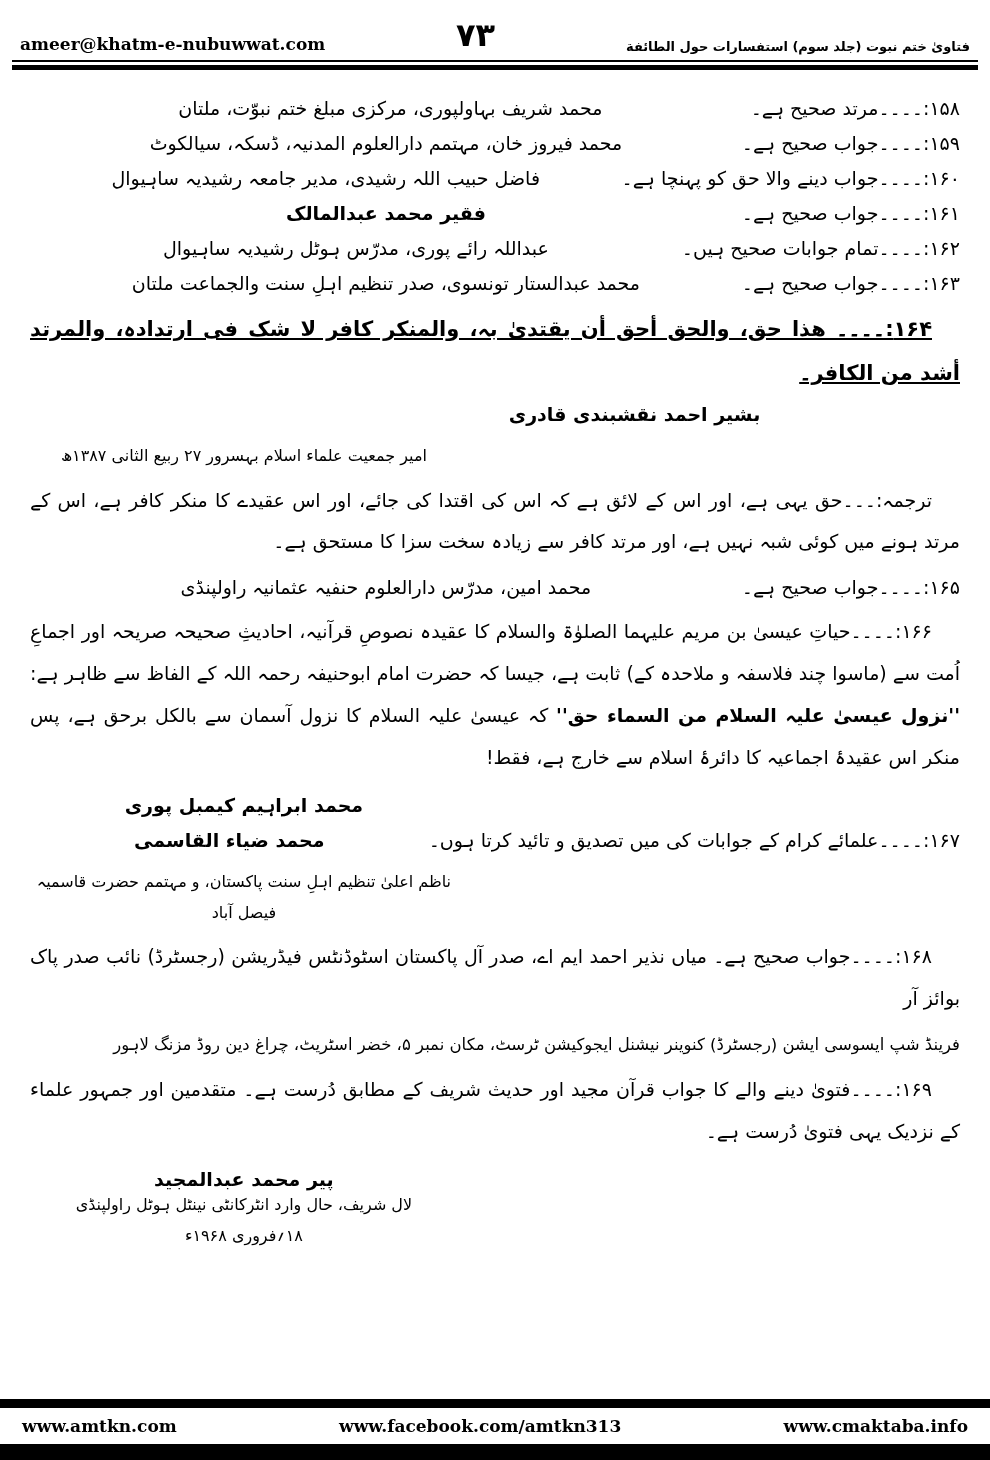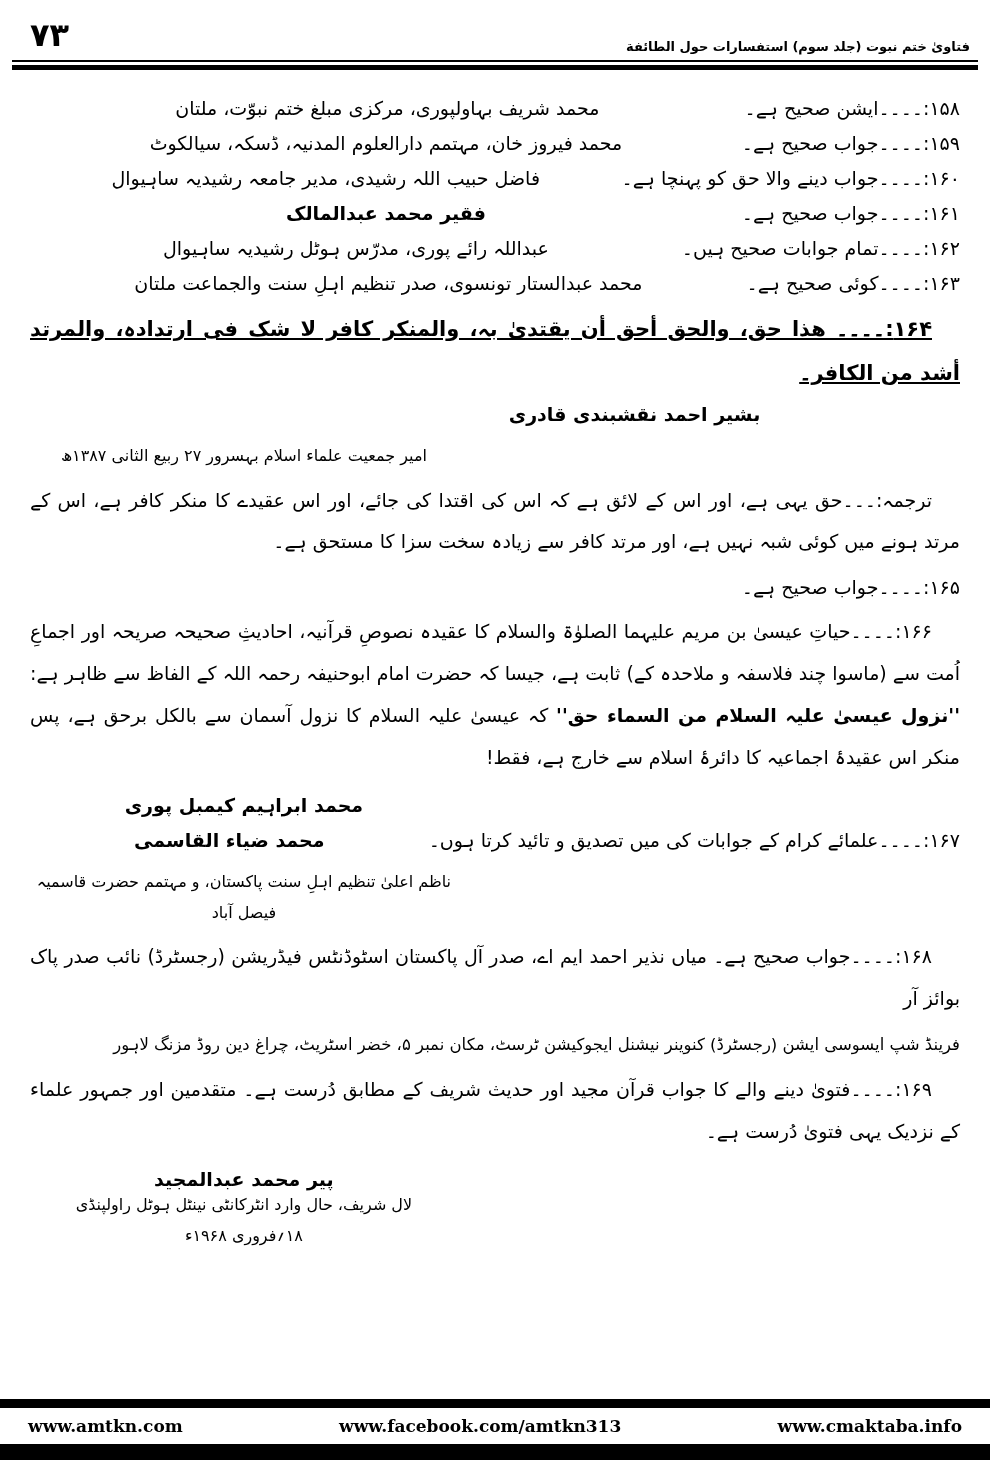--- a/index.html
+++ b/index.html
@@ -32,39 +32,40 @@
   .center-sig.wide { width:70%; }
   .ltr-wrap { direction:ltr;margin-top:16px; }
   .left-block { width:46%; direction:rtl; text-align:center; }
   .small-text { font-size:16px; line-height:1.9; }
   .address-line { font-size:16.5px; text-align:justify; line-height:2.0; margin:2px 0 8px 0; }
 
   
   .footer { margin-top:auto; }
   .footer-bar-top { height:9px; background:#000; }
   .footer-links { display:flex; justify-content:space-between; align-items:center;
-    padding:8px 28px; direction:ltr; font-family:"DejaVu Serif", serif;
+    padding:8px 22px; direction:ltr; font-family:"DejaVu Serif", serif;
     font-weight:bold; font-size:17px; }
   .footer-bar-bottom { height:16px; background:#000; }
 </style>
 </head>
 <body>
 
 <div class="page">
 
   <div class="header">
+    <span class="header-email">ameer@khatm-e-nubuwwat.com</span>
     <span class="header-page">۷۳</span>
     <span class="header-title">فتاویٰ ختم نبوت (جلد سوم) استفسارات حول الطائفة</span>
   </div>
   <div class="rule-double"></div>
 
   <div class="content">
 
     <div class="row">
-      <span class="answer">۱۵۸:۔۔۔۔ایشن صحیح ہے۔</span>
+      <span class="answer">۱۵۸:۔۔۔۔مرتد صحیح ہے۔</span>
       <span class="sig">محمد شریف بہاولپوری، مرکزی مبلغ ختم نبوّت، ملتان</span>
     </div>
 
     <div class="row">
       <span class="answer">۱۵۹:۔۔۔۔جواب صحیح ہے۔</span>
       <span class="sig">محمد فیروز خان، مہتمم دارالعلوم المدنیہ، ڈسکہ، سیالکوٹ</span>
     </div>
 
     <div class="row">
       <span class="answer">۱۶۰:۔۔۔۔جواب دینے والا حق کو پہنچا ہے۔</span>
@@ -75,36 +76,37 @@
       <span class="answer">۱۶۱:۔۔۔۔جواب صحیح ہے۔</span>
       <span class="sig bold">فقیر محمد عبدالمالک</span>
     </div>
 
     <div class="row">
       <span class="answer">۱۶۲:۔۔۔۔تمام جوابات صحیح ہیں۔</span>
       <span class="sig">عبداللہ رائے پوری، مدرّس ہوٹل رشیدیہ ساہیوال</span>
     </div>
 
     <div class="row">
-      <span class="answer">۱۶۳:۔۔۔۔کوئی صحیح ہے۔</span>
+      <span class="answer">۱۶۳:۔۔۔۔جواب صحیح ہے۔</span>
       <span class="sig">محمد عبدالستار تونسوی، صدر تنظیم اہلِ سنت والجماعت ملتان</span>
     </div>
 
     <div>
       <p class="para para-arabic">۱۶۴:۔۔۔۔ ھذا حق، والحق أحق أن یقتدیٰ بہ، والمنکر کافر لا شک فی ارتدادہ، والمرتد أشد من الکافر۔</p>
       <div class="center-sig wide">بشیر احمد نقشبندی قادری</div>
       <div class="ltr-wrap">
         <div class="left-block small-text">امیر جمعیت علماء اسلام بہسرور ۲۷ ربیع الثانی ۱۳۸۷ھ</div>
       </div>
     </div>
 
     <p class="para">ترجمہ:۔۔۔حق یہی ہے، اور اس کے لائق ہے کہ اس کی اقتدا کی جائے، اور اس عقیدے کا منکر کافر ہے، اس کے مرتد ہونے میں کوئی شبہ نہیں ہے، اور مرتد کافر سے زیادہ سخت سزا کا مستحق ہے۔</p>
 
     <div class="row">
       <span class="answer">۱۶۵:۔۔۔۔جواب صحیح ہے۔</span>
+      <span class="sig">محمد امین، مدرّس دارالعلوم حنفیہ عثمانیہ راولپنڈی</span>
     </div>
 
     <div>
       <p class="para"><span>۱۶۶:۔۔۔۔حیاتِ عیسیٰ بن مریم علیہما الصلوٰۃ والسلام کا عقیدہ نصوصِ قرآنیہ، احادیثِ صحیحہ صریحہ اور اجماعِ اُمت سے (ماسوا چند فلاسفہ و ملاحدہ کے) ثابت ہے، جیسا کہ حضرت امام ابوحنیفہ رحمہ اللہ کے الفاظ سے ظاہر ہے: </span><span class="inline-arabic">''نزول عیسیٰ علیہ السلام من السماء حق''</span><span> کہ عیسیٰ علیہ السلام کا نزول آسمان سے بالکل برحق ہے، پس منکر اس عقیدۂ اجماعیہ کا دائرۂ اسلام سے خارج ہے، فقط!</span></p>
       <div class="ltr-wrap">
         <div class="left-block bold">محمد ابراہیم کیمبل پوری</div>
       </div>
     </div>
 
     <div>

